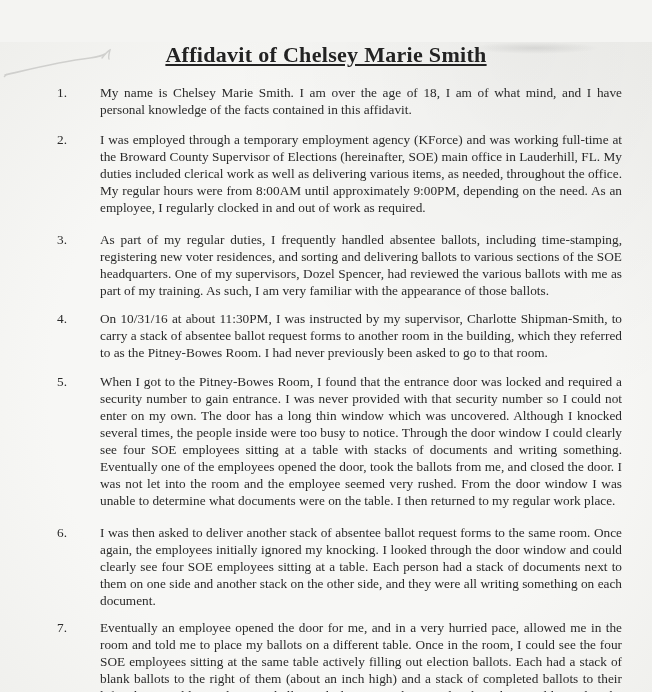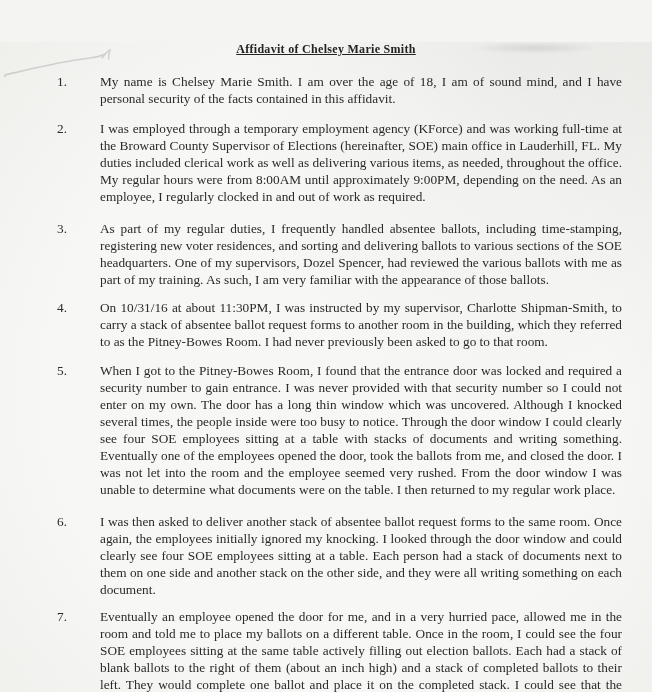--- a/index.html
+++ b/index.html
@@ -23,21 +23,21 @@
   }
   .pen-mark {
     position: absolute;
     top: 6px;
     left: 2px;
     opacity: 0.55;
   }
   .title {
     margin: 42px 0 4px 0;
     text-align: center;
-    font-size: 12px;
+    font-size: 22px;
     font-weight: bold;
     text-decoration: underline;
     letter-spacing: 0.3px;
     color: #232323;
   }
   .para {
     display: flex;
     margin-left: 57px;
     width: 565px;
     font-size: 13.3px;
@@ -79,21 +79,21 @@
   <svg class="pen-mark" width="115" height="34" viewBox="0 0 115 34">
     <path d="M3 27 C 25 22, 55 14, 88 10 C 95 9, 100 8, 103 6" fill="none" stroke="#b5b5b3" stroke-width="1.6" stroke-linecap="round"></path>
     <path d="M100 10 C 103 6, 106 3, 108 2 C 107 6, 106 9, 107 11" fill="none" stroke="#b5b5b3" stroke-width="1.4" stroke-linecap="round"></path>
     <path d="M2 29 L 5 26" fill="none" stroke="#b5b5b3" stroke-width="1.2"></path>
   </svg>
 
   <h1 class="title">Affidavit of Chelsey Marie Smith</h1>
 
   <div class="para m-p1">
     <div class="num">1.</div>
-    <div class="text">My name is Chelsey Marie Smith.  I am over the age of 18, I am of sound mind, and I have personal security of the facts contained in this affidavit.</div>
+    <div class="text">My name is Chelsey Marie Smith.  I am over the age of 18, I am of what mind, and I have personal knowledge of the facts contained in this affidavit.</div>
   </div>
 
   <div class="para m-p2">
     <div class="num">2.</div>
     <div class="text">I was employed through a temporary employment agency (KForce) and was working full-time at the Broward County Supervisor of Elections (hereinafter, SOE) main office in Lauderhill, FL. My duties included clerical work as well as delivering various items, as needed, throughout the office.  My regular hours were from 8:00AM until approximately 9:00PM, depending on the need.  As an employee, I regularly clocked in and out of work as required.</div>
   </div>
 
   <div class="para m-p3">
     <div class="num">3.</div>
     <div class="text">As part of my regular duties, I frequently handled absentee ballots, including time-stamping, registering new voter residences, and sorting and delivering ballots to various sections of the SOE headquarters.  One of my supervisors, Dozel Spencer, had reviewed the various ballots with me as part of my training.  As such, I am very familiar with the appearance of those ballots.</div>

